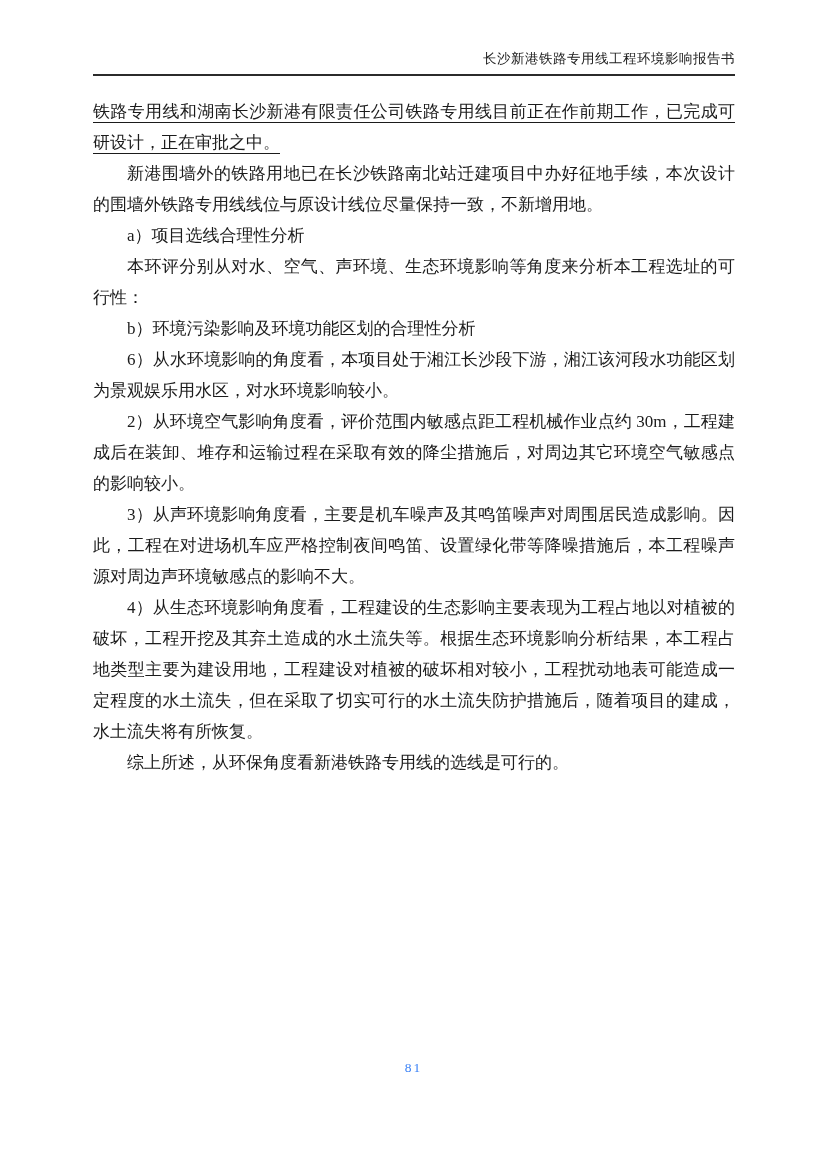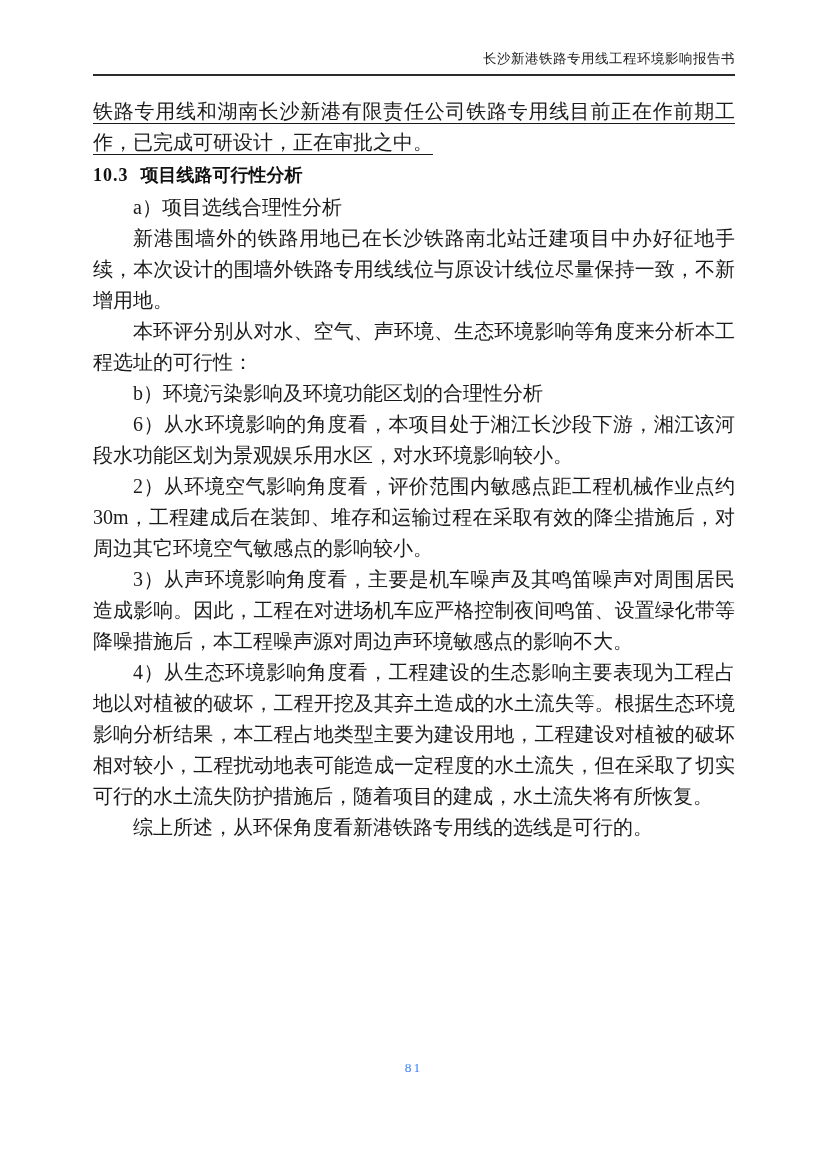--- a/index.html
+++ b/index.html
@@ -31,21 +31,21 @@
     color: #222222;
   }
   .content {
     position: absolute;
     left: 93px;
     right: 92px;
     top: 96px;
   }
   .para {
     margin: 0;
-    font-size: 20px;
+    font-size: 17px;
     line-height: 31px;
     text-align: justify;
     text-indent: 2em;
     color: #1b1b1b;
   }
   .para.noindent {
     text-indent: 0;
   }
   .para.underlined {
     text-decoration: underline;
@@ -85,27 +85,24 @@
 
   <div class="header">
     <div class="header-title">长沙新港铁路专用线工程环境影响报告书</div>
   </div>
 
   <div class="content">
 
     <p class="para noindent underlined">铁路专用线和湖南长沙新港有限责任公司铁路专用线目前正在作前期工作，已完成可研设计，正在审批之中。</p>
 
 
-    <h2 class="heading">
-      <span class="hnum">10.3</span><span class="htitle">项目线路可行性分析</span>
-    </h2>
+
+    <p class="para">新港围墙外的铁路用地已在长沙铁路南北站迁建项目中办好征地手续，本次设计的围墙外铁路专用线线位与原设计线位尽量保持一致，不新增用地。</p>
 
     <p class="para">a）项目选线合理性分析</p>
-
-    <p class="para">新港围墙外的铁路用地已在长沙铁路南北站迁建项目中办好征地手续，本次设计的围墙外铁路专用线线位与原设计线位尽量保持一致，不新增用地。</p>
 
 
     <p class="para">本环评分别从对水、空气、声环境、生态环境影响等角度来分析本工程选址的可行性：</p>
 
     <p class="para">b）环境污染影响及环境功能区划的合理性分析</p>
 
     <p class="para">6）从水环境影响的角度看，本项目处于湘江长沙段下游，湘江该河段水功能区划为景观娱乐用水区，对水环境影响较小。</p>
 
     <p class="para">2）从环境空气影响角度看，评价范围内敏感点距工程机械作业点约 30m，工程建成后在装卸、堆存和运输过程在采取有效的降尘措施后，对周边其它环境空气敏感点的影响较小。</p>
 

